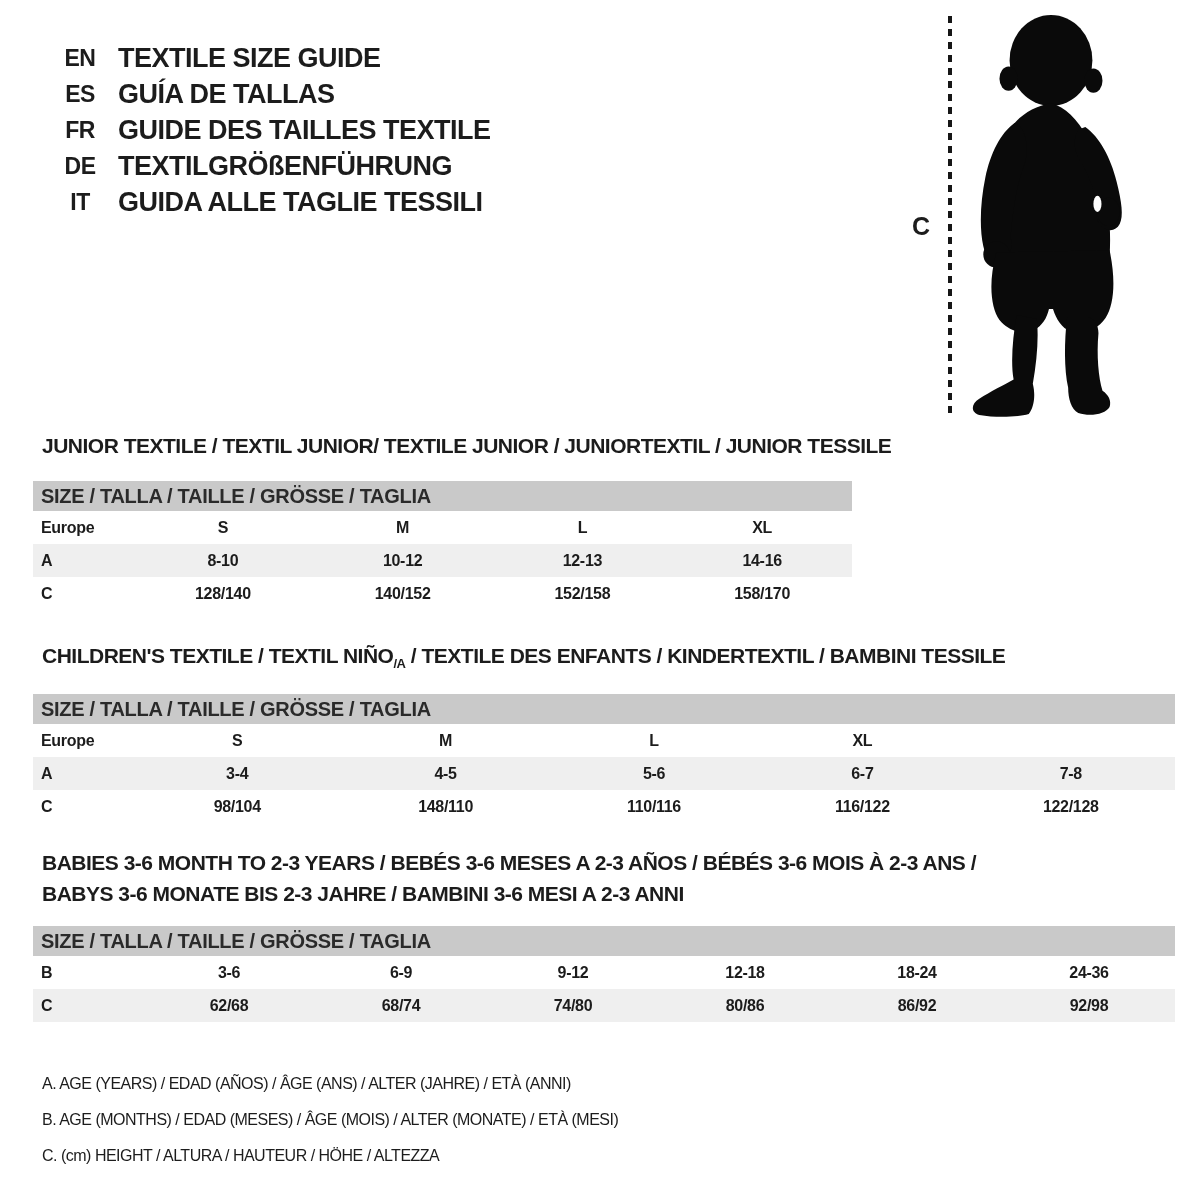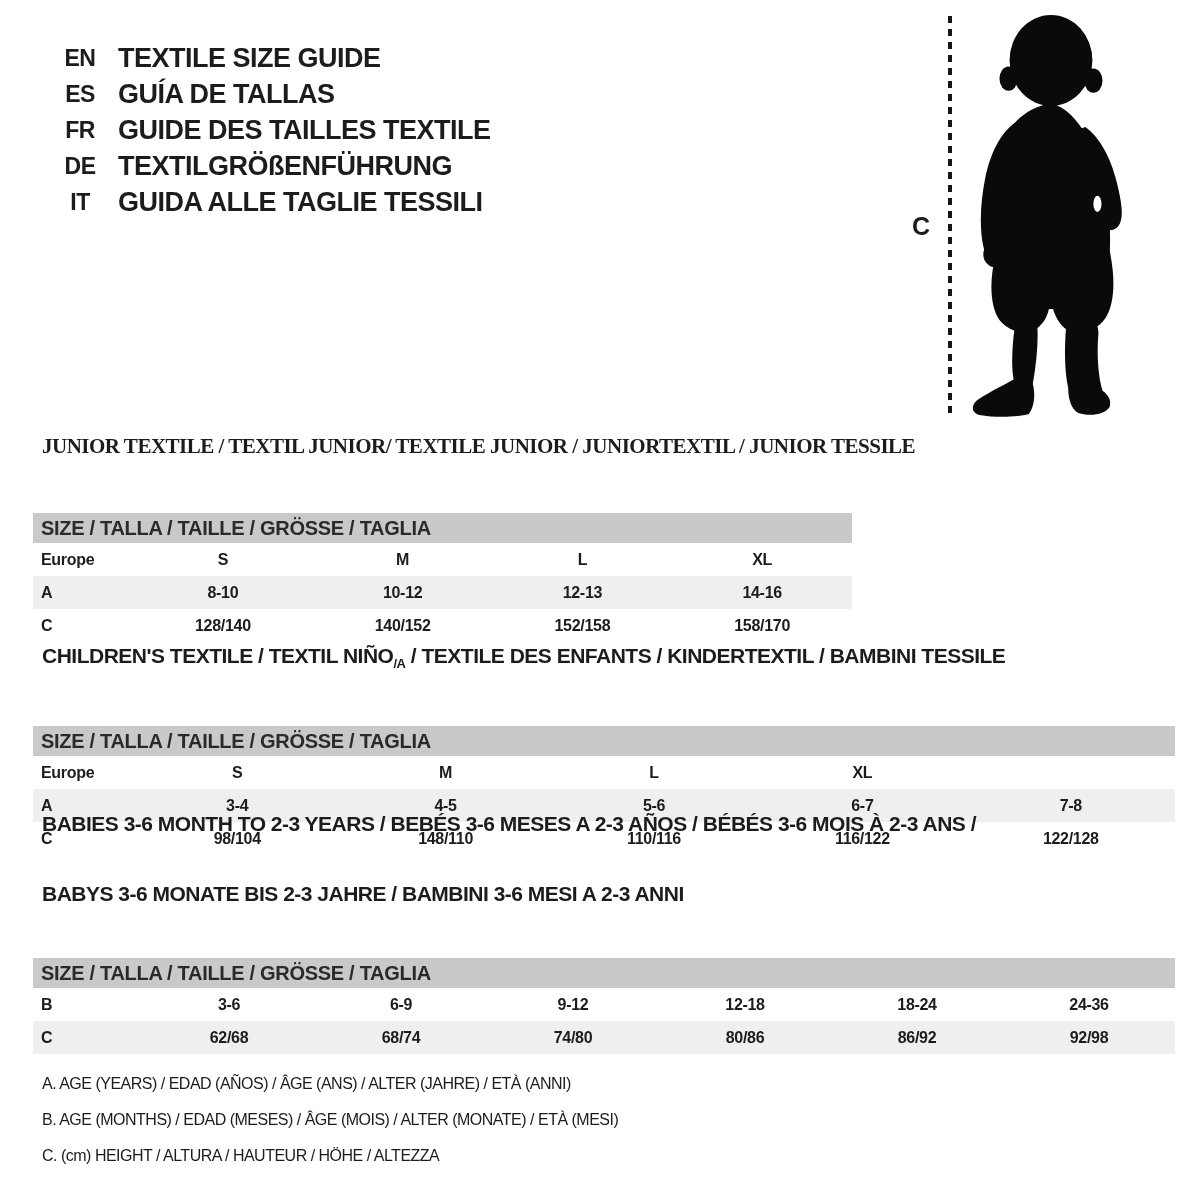--- a/index.html
+++ b/index.html
@@ -42,38 +42,37 @@
   }
   .sec-title sub { font-size:0.62em; }
 
   
   .size-table { position:absolute; left:33px; }
   .tbar {
     height:30px; line-height:30px;
     background:#c9c9c9; color:#2a2a2a;
     font-size:20px; font-weight:bold; letter-spacing:-0.3px;
     padding-left:8px;
-    margin-top:32px;
   }
   .trow { display:grid; height:33px; line-height:33px; }
   .t1 .trow { grid-template-columns:100px repeat(4,1fr); }
   .t2 .trow { grid-template-columns:100px repeat(5,1fr); }
   .t3 .trow { grid-template-columns:110px repeat(6,1fr); }
   .tcell {
     font-size:16px; font-weight:bold; letter-spacing:-0.3px;
     text-align:center; overflow:hidden;
   }
   .tcell.label { text-align:left; padding-left:8px; }
   .row-alt { background:#efefef; }
   .table1 { top:481px; width:819px; }
   .table2 { top:694px; width:1142px; }
   .table3 { top:926px; width:1142px; }
-  .title-junior   { top:434px;font-family:Liberation Serif, serif; }
+  .title-junior   { top:434px; }
   .title-children { top:644px; }
-  .title-babies-1 { top:812px; }
+  .title-babies-1 { top:851px; }
   .title-babies-2 { top:882px; }
 
   
   .notes { position:absolute; left:42px; top:1066px; }
   .note-line {
     height:36px; line-height:36px;
     font-size:16px; font-weight:normal; letter-spacing:-0.5px;
     white-space:nowrap;
   }
 </style>

